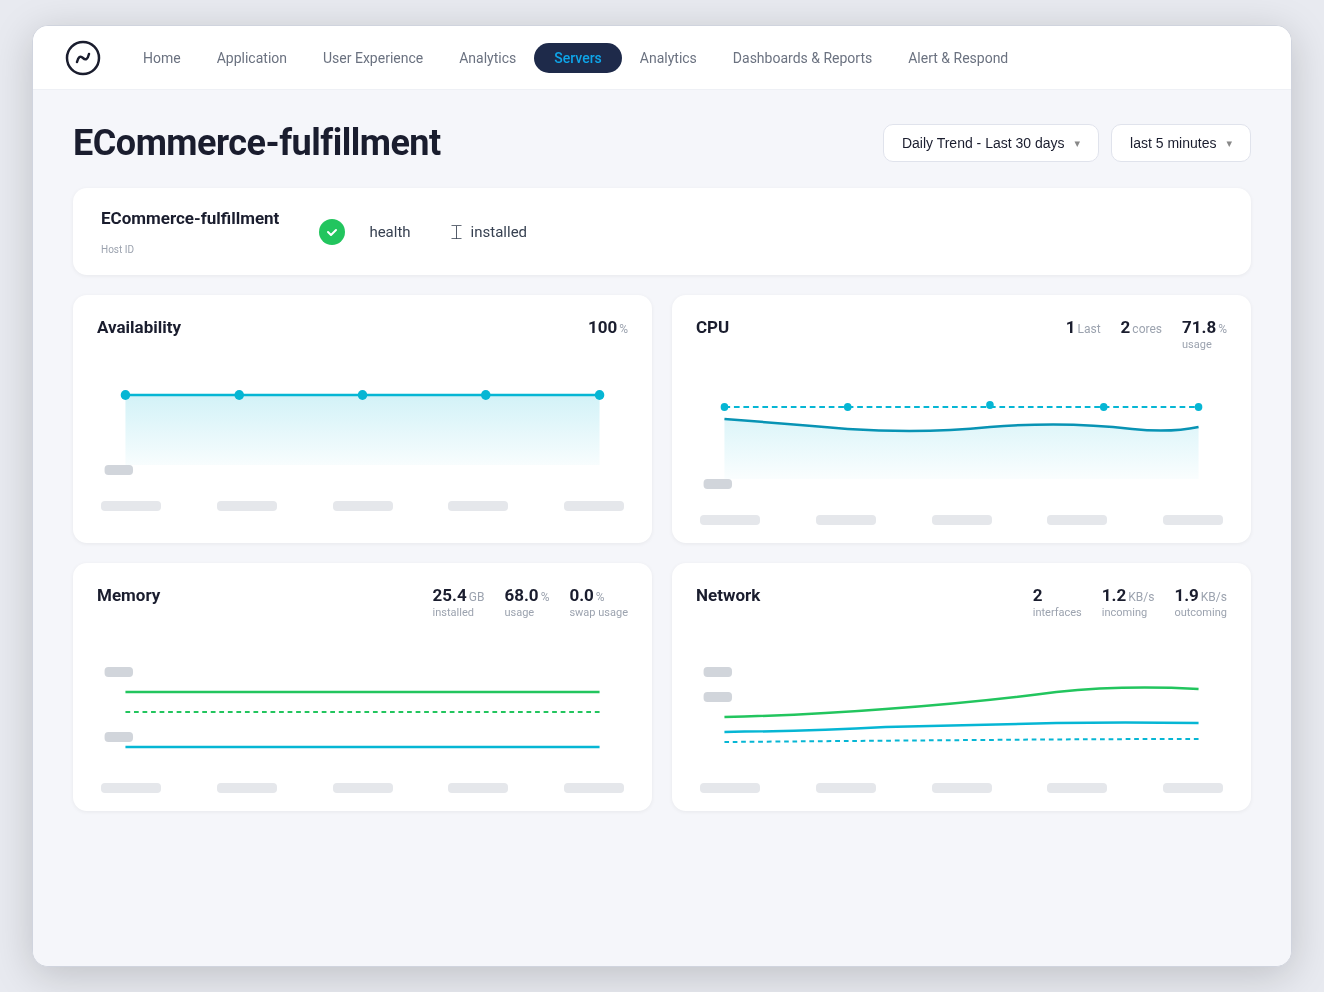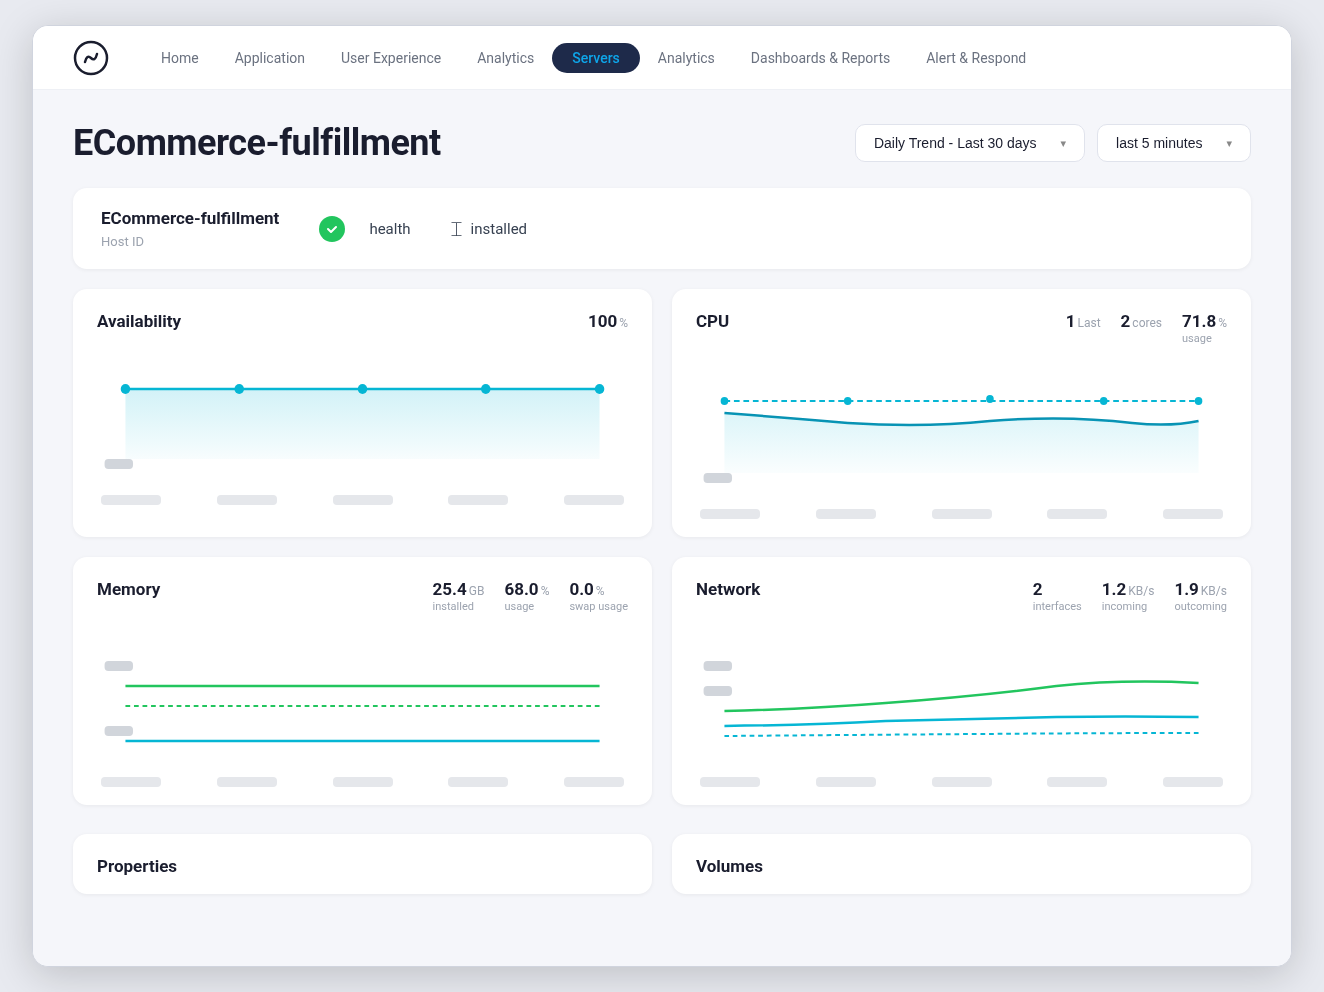--- a/index.html
+++ b/index.html
@@ -18,25 +18,25 @@
       box-shadow: 0 8px 40px rgba(0,0,0,0.18);
       width: 1260px;
       min-height: 940px;
       overflow: hidden;
       border: 1.5px solid #d0d4de;
     }
     
     .nav {
       display: flex;
       align-items: center;
-      padding: 0 40px;
+      padding: 0 32px;
       height: 64px;
       border-bottom: 1px solid #eef0f5;
       background: #fff;
-      gap: 10px;
+      gap: 0;
     }
     .nav-logo {
       width: 36px;
       height: 36px;
       margin-right: 24px;
       flex-shrink: 0;
     }
     .nav-logo svg { width: 36px; height: 36px; }
     .nav-items {
       display: flex;
@@ -80,21 +80,21 @@
       color: #1a1d2e;
       letter-spacing: -0.5px;
     }
     .header-controls {
       display: flex;
       gap: 12px;
     }
     .dropdown-btn {
       display: flex;
       align-items: center;
-      gap: 24px;
+      gap: 10px;
       padding: 10px 18px;
       background: #fff;
       border: 1.5px solid #e0e3ec;
       border-radius: 10px;
       font-size: 14px;
       color: #1a1d2e;
       cursor: pointer;
       font-weight: 500;
       white-space: nowrap;
     }
@@ -107,21 +107,21 @@
       background: #fff;
       border-radius: 14px;
       padding: 20px 28px;
       margin-bottom: 20px;
       display: flex;
       align-items: center;
       gap: 40px;
       box-shadow: 0 1px 4px rgba(0,0,0,0.06);
     }
     .info-card-title { font-size: 17px; font-weight: 700; color: #1a1d2e; }
-    .info-card-sub { font-size: 13px; color: #9ca3af; margin-top: 6px; }
+    .info-card-sub { font-size: 10px; color: #9ca3af; margin-top: 16px; }
     .health-badge {
       display: flex;
       align-items: center;
       gap: 24px;
       font-size: 15px;
       color: #374151;
     }
     .health-dot {
       width: 26px;
       height: 26px;
@@ -142,21 +142,21 @@
     .hierarchy-icon {
       font-size: 20px;
       font-weight: 300;
       color: #374151;
     }
     
     .grid-2 {
       display: grid;
       grid-template-columns: 1fr 1fr;
       gap: 20px;
-      margin-bottom: 29px;
+      margin-bottom: 20px;
     }
     
     .metric-card {
       background: #fff;
       border-radius: 14px;
       padding: 22px 24px 18px 24px;
       box-shadow: 0 1px 4px rgba(0,0,0,0.06);
     }
     .metric-header {
       display: flex;
@@ -466,23 +466,15 @@
         <div class="chart-xlabels">
           <div class="chart-xlabel"></div>
           <div class="chart-xlabel"></div>
           <div class="chart-xlabel"></div>
           <div class="chart-xlabel"></div>
           <div class="chart-xlabel"></div>
         </div>
       </div>
     </div>
 
-    <div class="grid-2">
-      <div class="bottom-card">
-        <span class="bottom-card-title">Properties</span>
-      </div>
-      <div class="bottom-card">
-        <span class="bottom-card-title">Volumes</span>
-      </div>
-    </div>
 
   </div>
 </div>
 
 </body></html>

